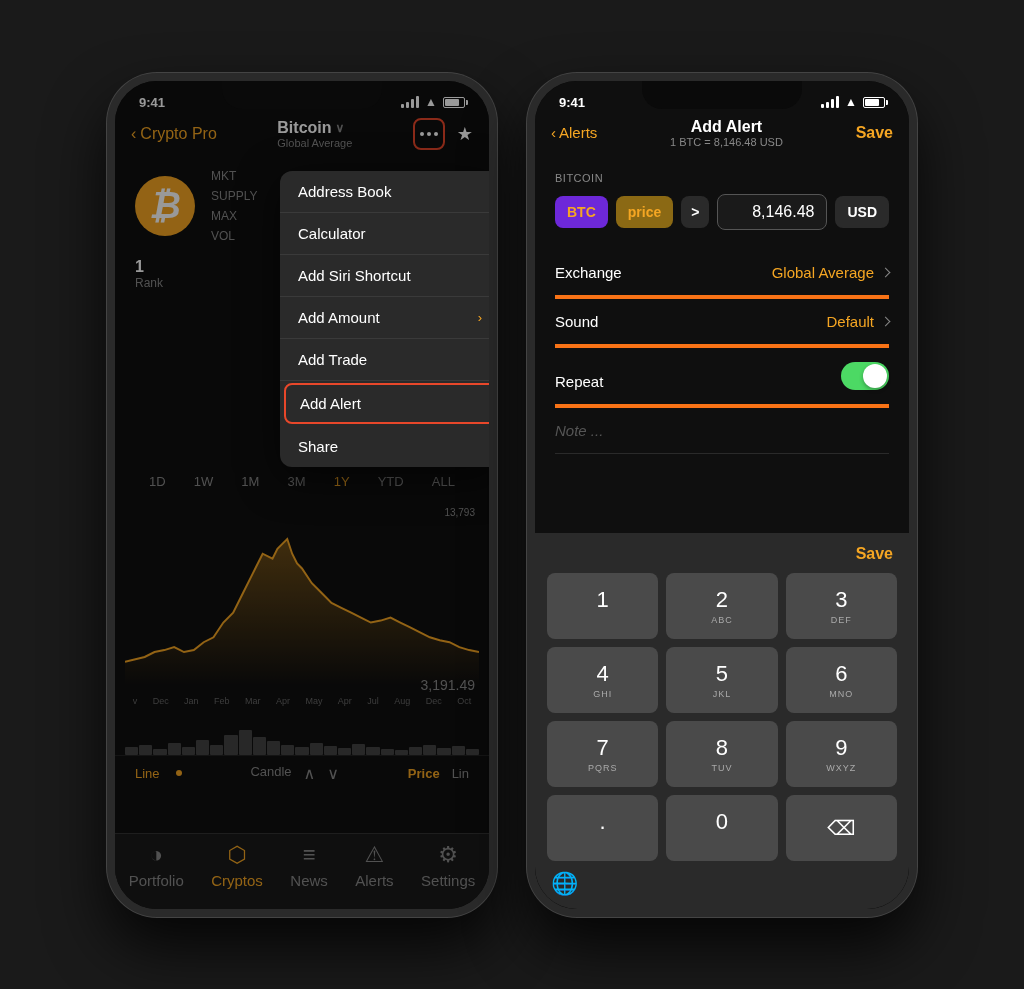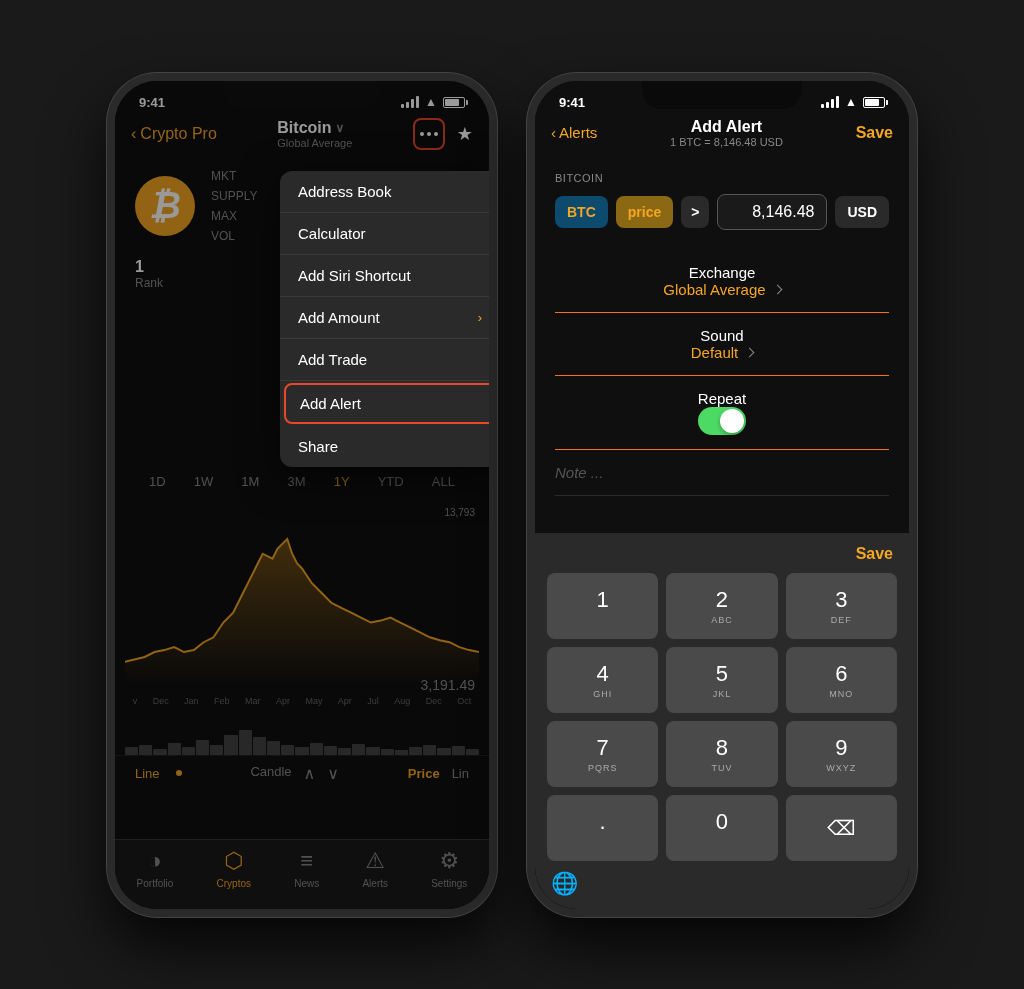--- a/index.html
+++ b/index.html
@@ -425,21 +425,21 @@
     .tab-icon {
       font-size: 22px;
       color: #888;
     }
 
     .tab-icon.active {
       color: #f5a623;
     }
 
     .tab-label {
-      font-size: 10px;
+      font-size: 15px;
       color: #888;
     }
 
     .tab-label.active {
       color: #f5a623;
     }
 
     
     .menu-backdrop {
       position: absolute;
@@ -501,21 +501,21 @@
     }
 
     .alert-condition-row {
       display: flex;
       gap: 8px;
       align-items: center;
       margin-bottom: 20px;
     }
 
     .condition-chip {
-      background: #0c4a6e;
+      background: #6d28d9;
       color: #f5a623;
       padding: 8px 12px;
       border-radius: 8px;
       font-size: 14px;
       font-weight: 600;
     }
 
     .condition-chip.price {
       background: #8B6914;
     }
@@ -545,24 +545,23 @@
       color: white;
       padding: 8px 12px;
       border-radius: 8px;
       font-size: 14px;
       font-weight: 600;
     }
 
     .form-row {
       display: flex;
       justify-content: space-between;
-      align-items: center;
+      align-items: flex-end;
       padding: 14px 0;
-      border-bottom: 1px solid #f97316;
-      flex-direction: column;
+      border-bottom: 4px solid #f97316;
     }
 
     .form-row-label {
       color: white;
       font-size: 15px;
     }
 
     .form-row-value {
       color: #f5a623;
       font-size: 15px;

